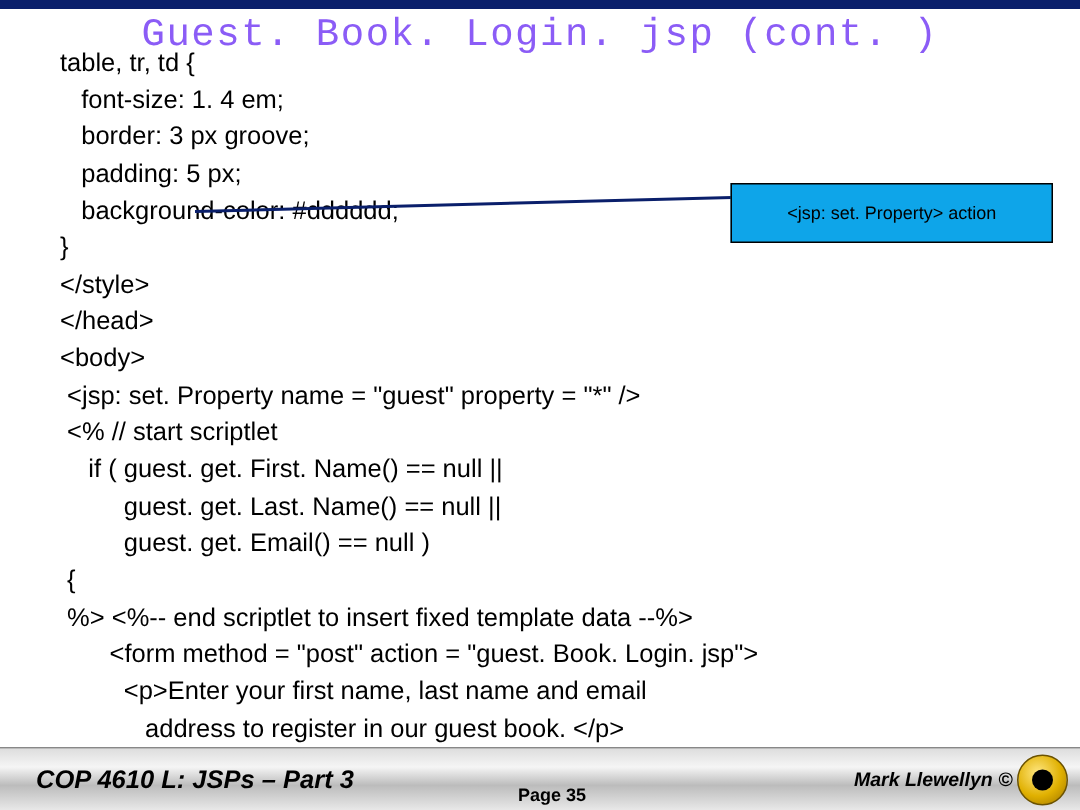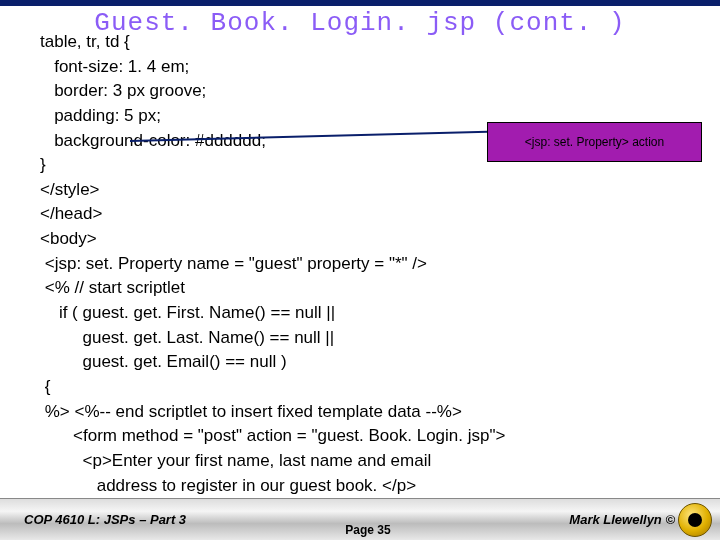--- a/index.html
+++ b/index.html
@@ -37,21 +37,21 @@
     line-height: 1.45;
     white-space: pre;
   }
   .callout {
     position: absolute;
     top: 122px;
     right: 18px;
     width: 215px;
     height: 40px;
     border: 1.5px solid #000;
-    background: #a21caf;
+    background: #0ea5e9;
     font-size: 12px;
     display: flex;
     align-items: center;
     justify-content: center;
     font-family: "Comic Sans MS", cursive, sans-serif;
   }
   .arrow-line {
     position: absolute;
     top: 140px;
     left: 130px;
@@ -69,21 +69,21 @@
     height: 42px;
     background: linear-gradient(#ddd 0%, #f5f5f5 30%, #bcbcbc 60%, #e8e8e8 100%);
     border-top: 1px solid #888;
     display: flex;
     align-items: center;
   }
   .footer-left {
     flex: 1;
     font-weight: bold;
     font-style: italic;
-    font-size: 13px;
+    font-size: 17px;
     padding-left: 24px;
     font-family: Arial, sans-serif;
   }
   .footer-center {
     flex: 0 0 auto;
     font-weight: bold;
     font-size: 12px;
     font-family: Arial, sans-serif;
     margin-top: 21px;
   }

